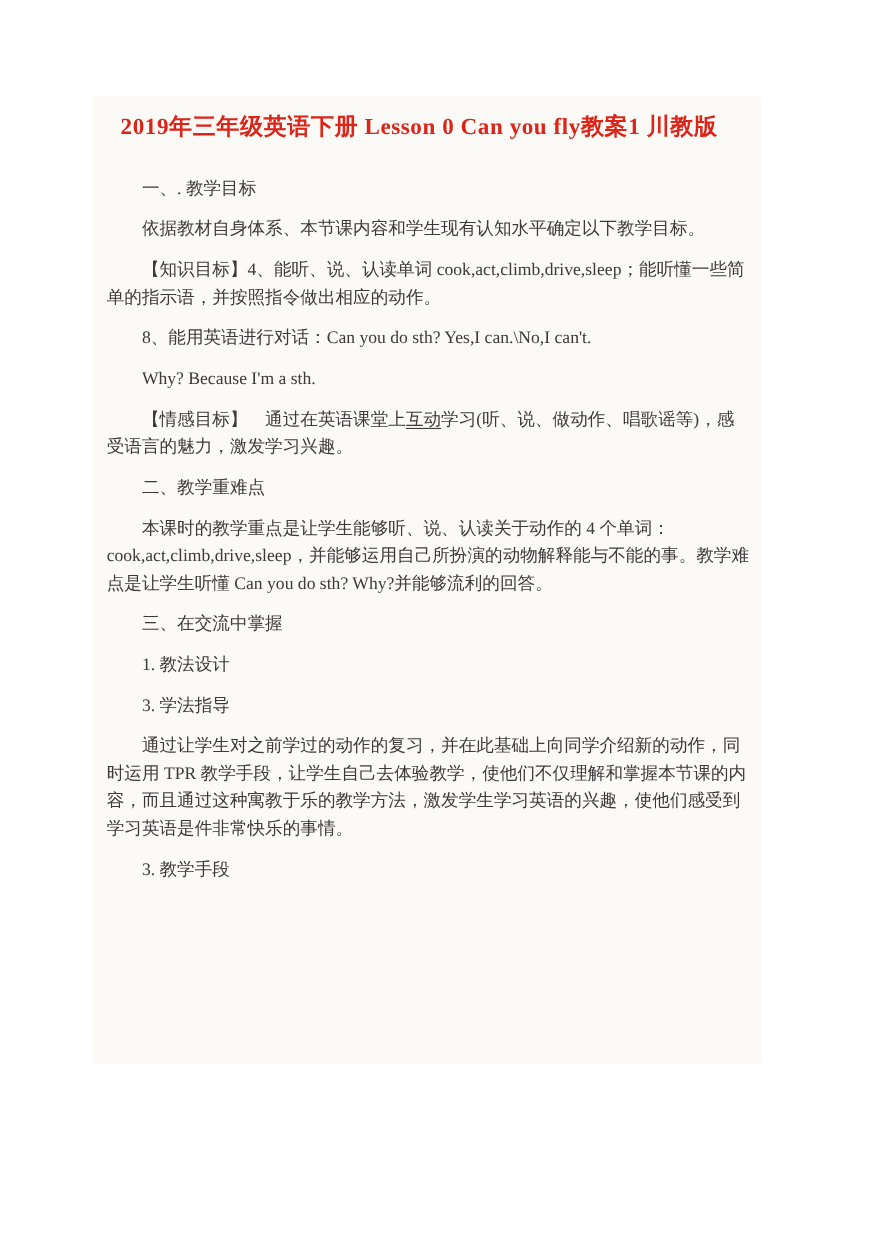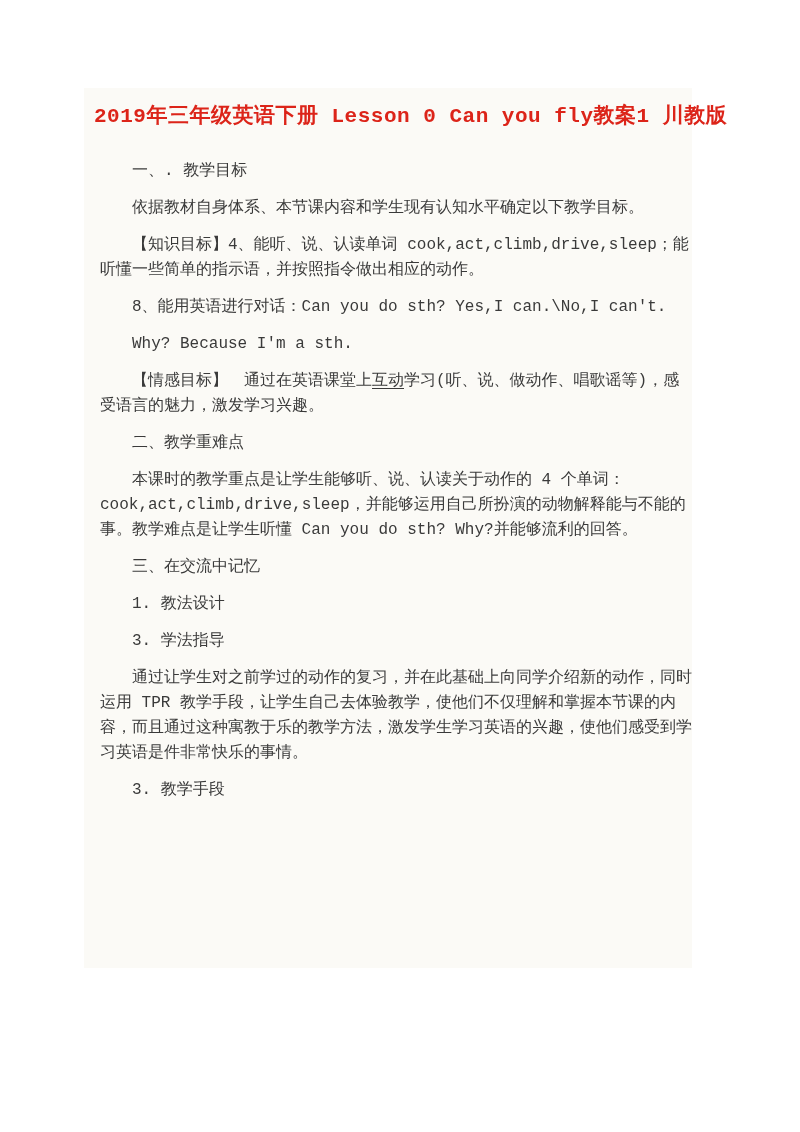--- a/index.html
+++ b/index.html
@@ -17,37 +17,36 @@
   .scan-area {
     position: absolute;
     left: 84px;
     top: 88px;
     width: 608px;
     height: 880px;
     background: #fbfaf6;
   }
   .doc {
     position: absolute;
-    left: 94px;
+    left: 81px;
     top: 0;
     width: 600px;
     color: #3a3a3a;
-    font-family: Liberation Mono, monospace;
   }
   .doc-title {
     margin: 101px 0 30px 0;
     text-align: center;
     font-size: 21px;
     font-weight: bold;
     letter-spacing: 0.5px;
     color: #dc2419; 
     white-space: nowrap;
   }
   .doc p {
-    margin: 12px 0 0 6px;
+    margin: 12px 0 0 16px;
     font-size: 16px;
     line-height: 25px;
     text-indent: 2em;
     word-break: break-word;
   }
   .doc p.wrap-outdent {
     
     text-indent: 2em;
   }
   .u {
@@ -74,21 +73,21 @@
 
   <p>Why? Because I'm a sth.</p>
 
 
   <p><span>【情感目标】　通过在英语课堂上</span><span class="u">互动</span><span>学习(听、说、做动作、唱歌谣等)，感受语言的魅力，激发学习兴趣。</span></p>
 
   <p>二、教学重难点</p>
 
   <p class="wrap-outdent">本课时的教学重点是让学生能够听、说、认读关于动作的 4 个单词：cook,act,climb,drive,sleep，并能够运用自己所扮演的动物解释能与不能的事。教学难点是让学生听懂 Can you do sth? Why?并能够流利的回答。</p>
 
-  <p>三、在交流中记忆</p>
+  <p>三、在交流中掌握</p>
 
   <p>1. 教法设计</p>
 
 
   <p>3. 学法指导</p>
 
   <p>通过让学生对之前学过的动作的复习，并在此基础上向同学介绍新的动作，同时运用 TPR 教学手段，让学生自己去体验教学，使他们不仅理解和掌握本节课的内容，而且通过这种寓教于乐的教学方法，激发学生学习英语的兴趣，使他们感受到学习英语是件非常快乐的事情。</p>
 
   <p>3. 教学手段</p>
 

